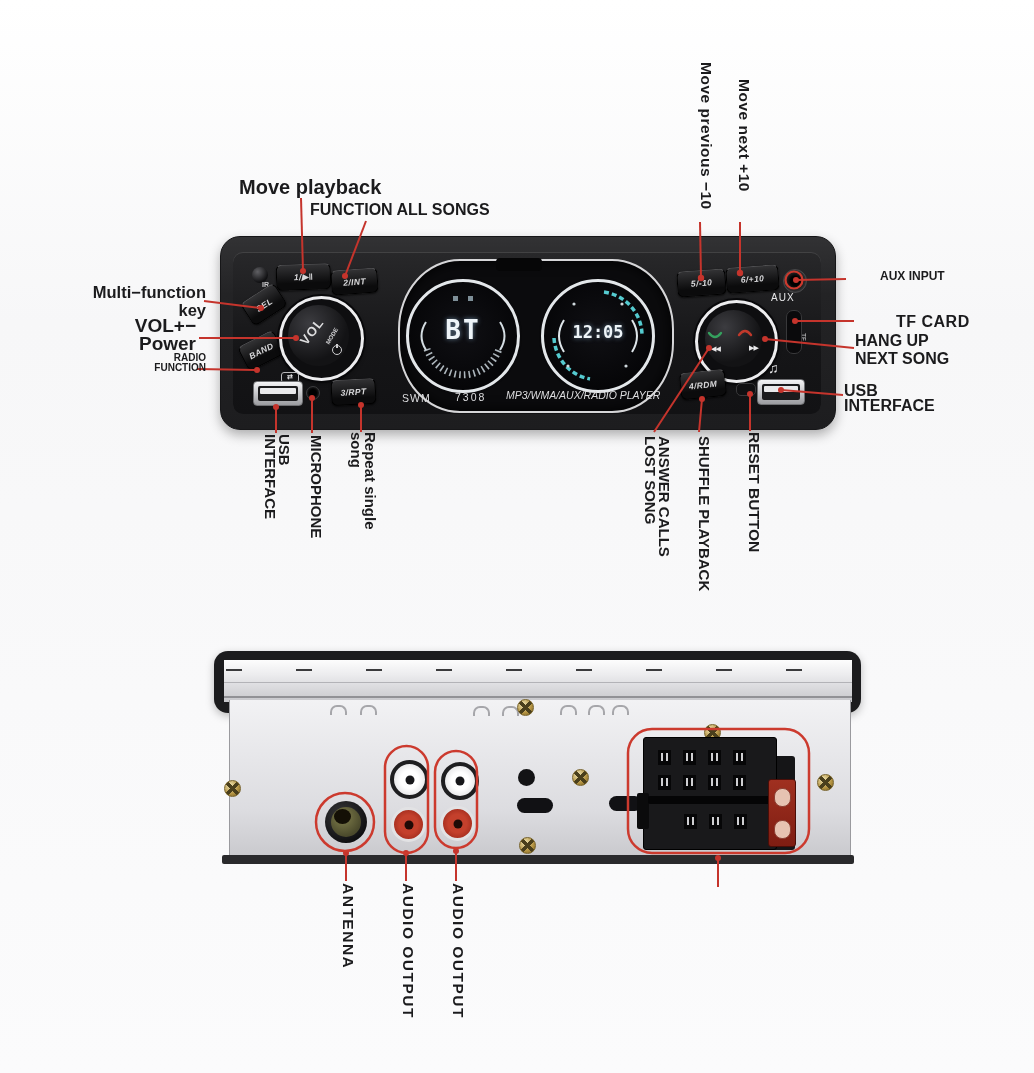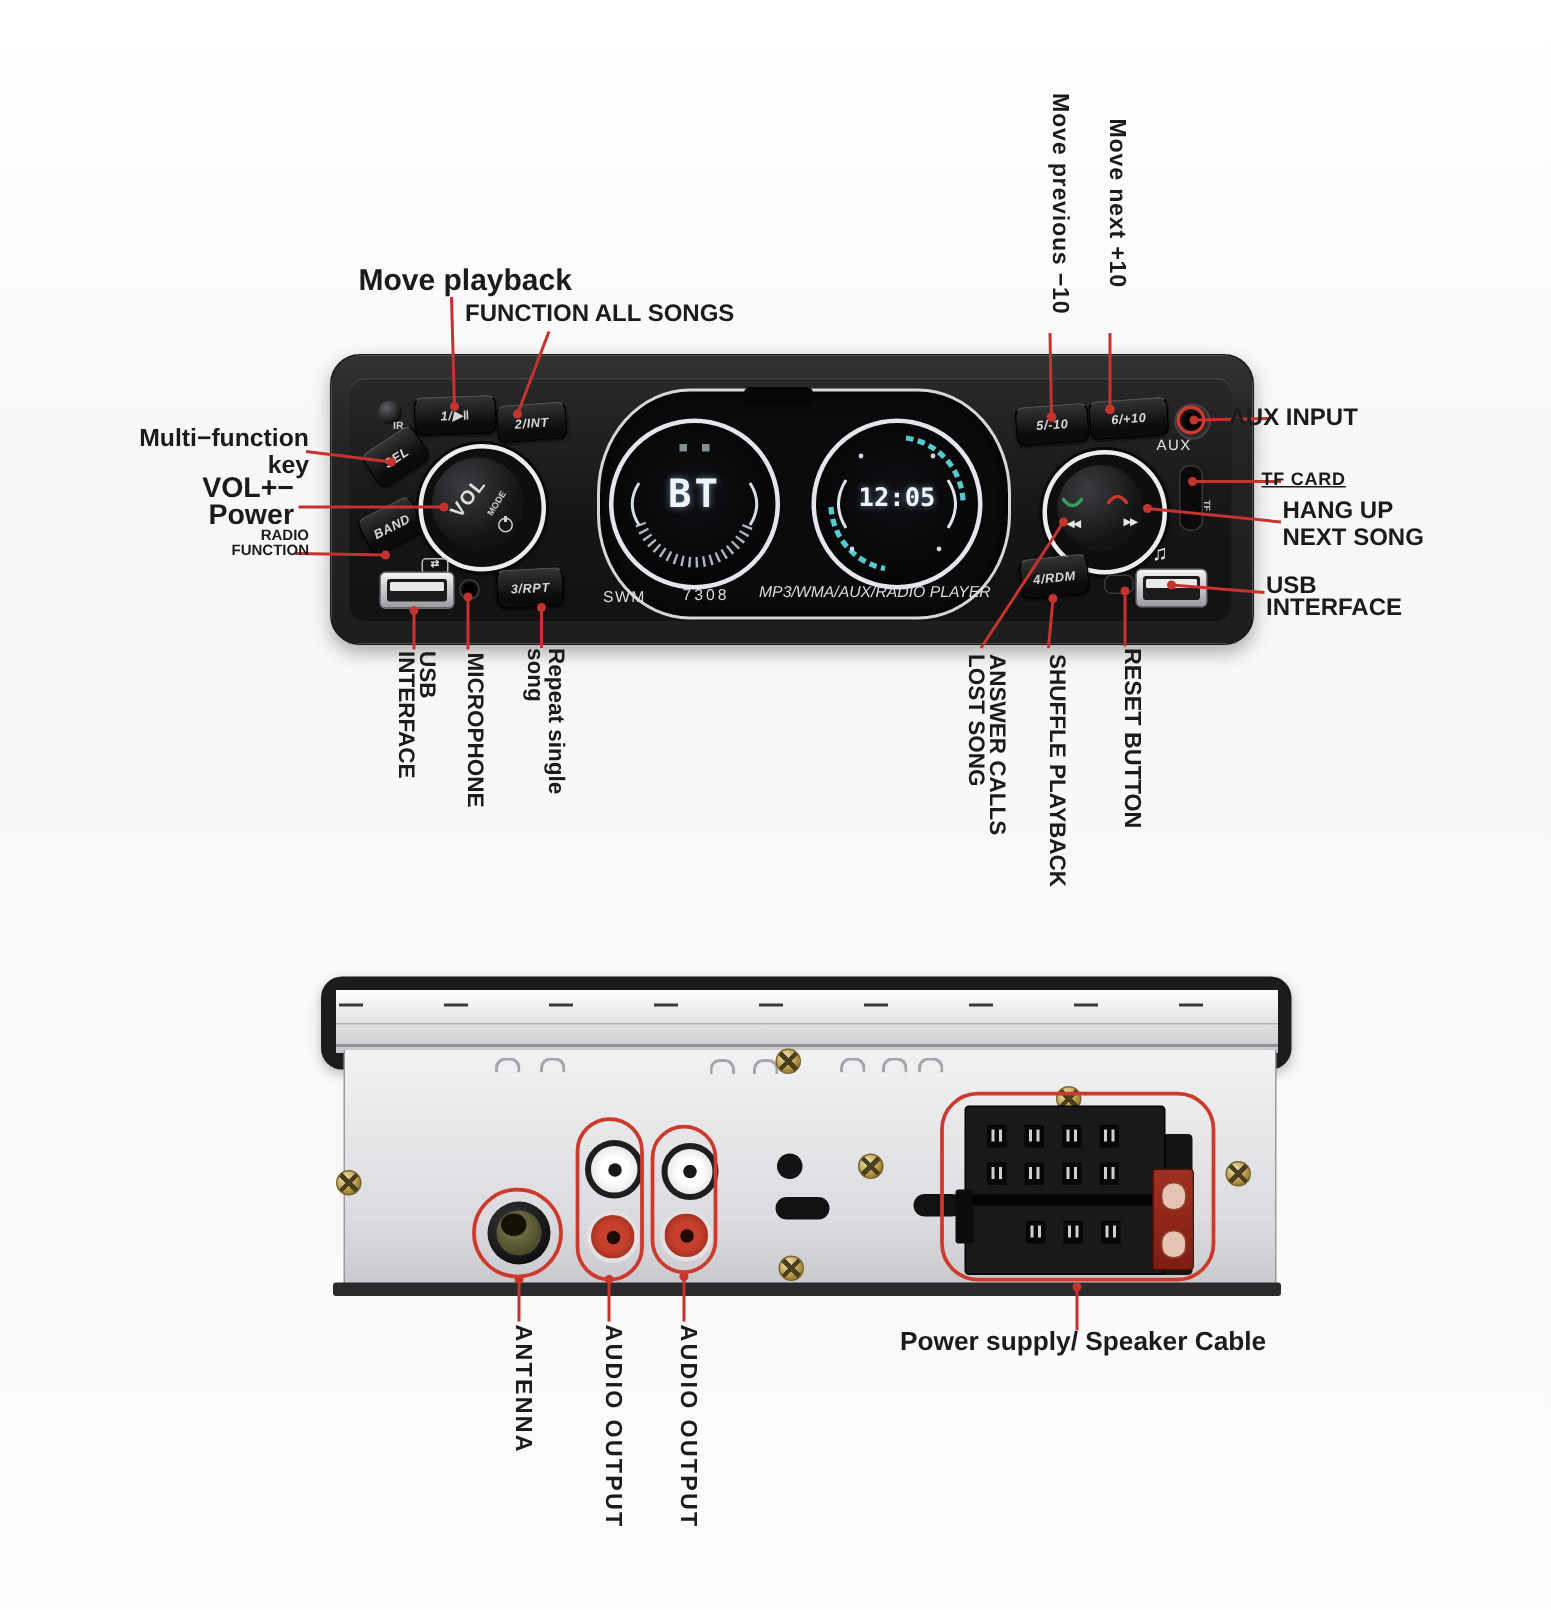--- a/index.html
+++ b/index.html
@@ -271,28 +271,27 @@
 Power</div>
   <div class="lbl" style="left:96px;top:353px;width:110px;text-align:right;font-size:10px;line-height:1.0;">RADIO
 FUNCTION</div>
   <div class="lbl v" style="left:291px;top:434px;font-size:15px;">USB
 INTERFACE</div>
   <div class="lbl v" style="left:323px;top:435px;font-size:15px;">MICROPHONE</div>
   <div class="lbl v" style="left:377px;top:432px;font-size:15px;">Repeat single
 song</div>
   <div class="lbl v" style="left:713px;top:62px;font-size:15.5px;letter-spacing:.5px;">Move previous −10</div>
   <div class="lbl v" style="left:751px;top:79px;font-size:15.5px;letter-spacing:.5px;">Move next +10</div>
-  <div class="lbl" style="left:819px;top:270px;font-size:16px;text-align:right;">AUX INPUT</div>
-  <div class="lbl" style="left:841px;top:313px;font-size:12px;letter-spacing:.5px;text-decoration:underline;">TF CARD</div>
+  <div class="lbl" style="left:880px;top:270px;font-size:12px;text-align:right;">AUX INPUT</div>
+  <div class="lbl" style="left:896px;top:313px;font-size:16px;letter-spacing:.5px;">TF CARD</div>
   <div class="lbl" style="left:855px;top:332px;font-size:16px;line-height:1.1;">HANG UP
 NEXT SONG</div>
   <div class="lbl" style="left:844px;top:383px;font-size:16px;line-height:0.95;">USB
 INTERFACE</div>
   <div class="lbl v" style="left:671px;top:436px;font-size:15px;">ANSWER CALLS
 LOST SONG</div>
   <div class="lbl v" style="left:711px;top:436px;font-size:15px;">SHUFFLE PLAYBACK</div>
   <div class="lbl v" style="left:761px;top:432px;font-size:15.5px;">RESET BUTTON</div>
   <div class="lbl v" style="left:355px;top:883px;font-size:15.5px;letter-spacing:1.5px;">ANTENNA</div>
   <div class="lbl v" style="left:415px;top:883px;font-size:15.5px;letter-spacing:1.5px;">AUDIO OUTPUT</div>
   <div class="lbl v" style="left:465px;top:883px;font-size:15.5px;letter-spacing:1.5px;">AUDIO OUTPUT</div>
-  <div class="lbl" style="left:600px;top:885px;font-size:17.5px;">Power supply/ Speaker Cable</div>
 
 </div>
 
 </body></html>

